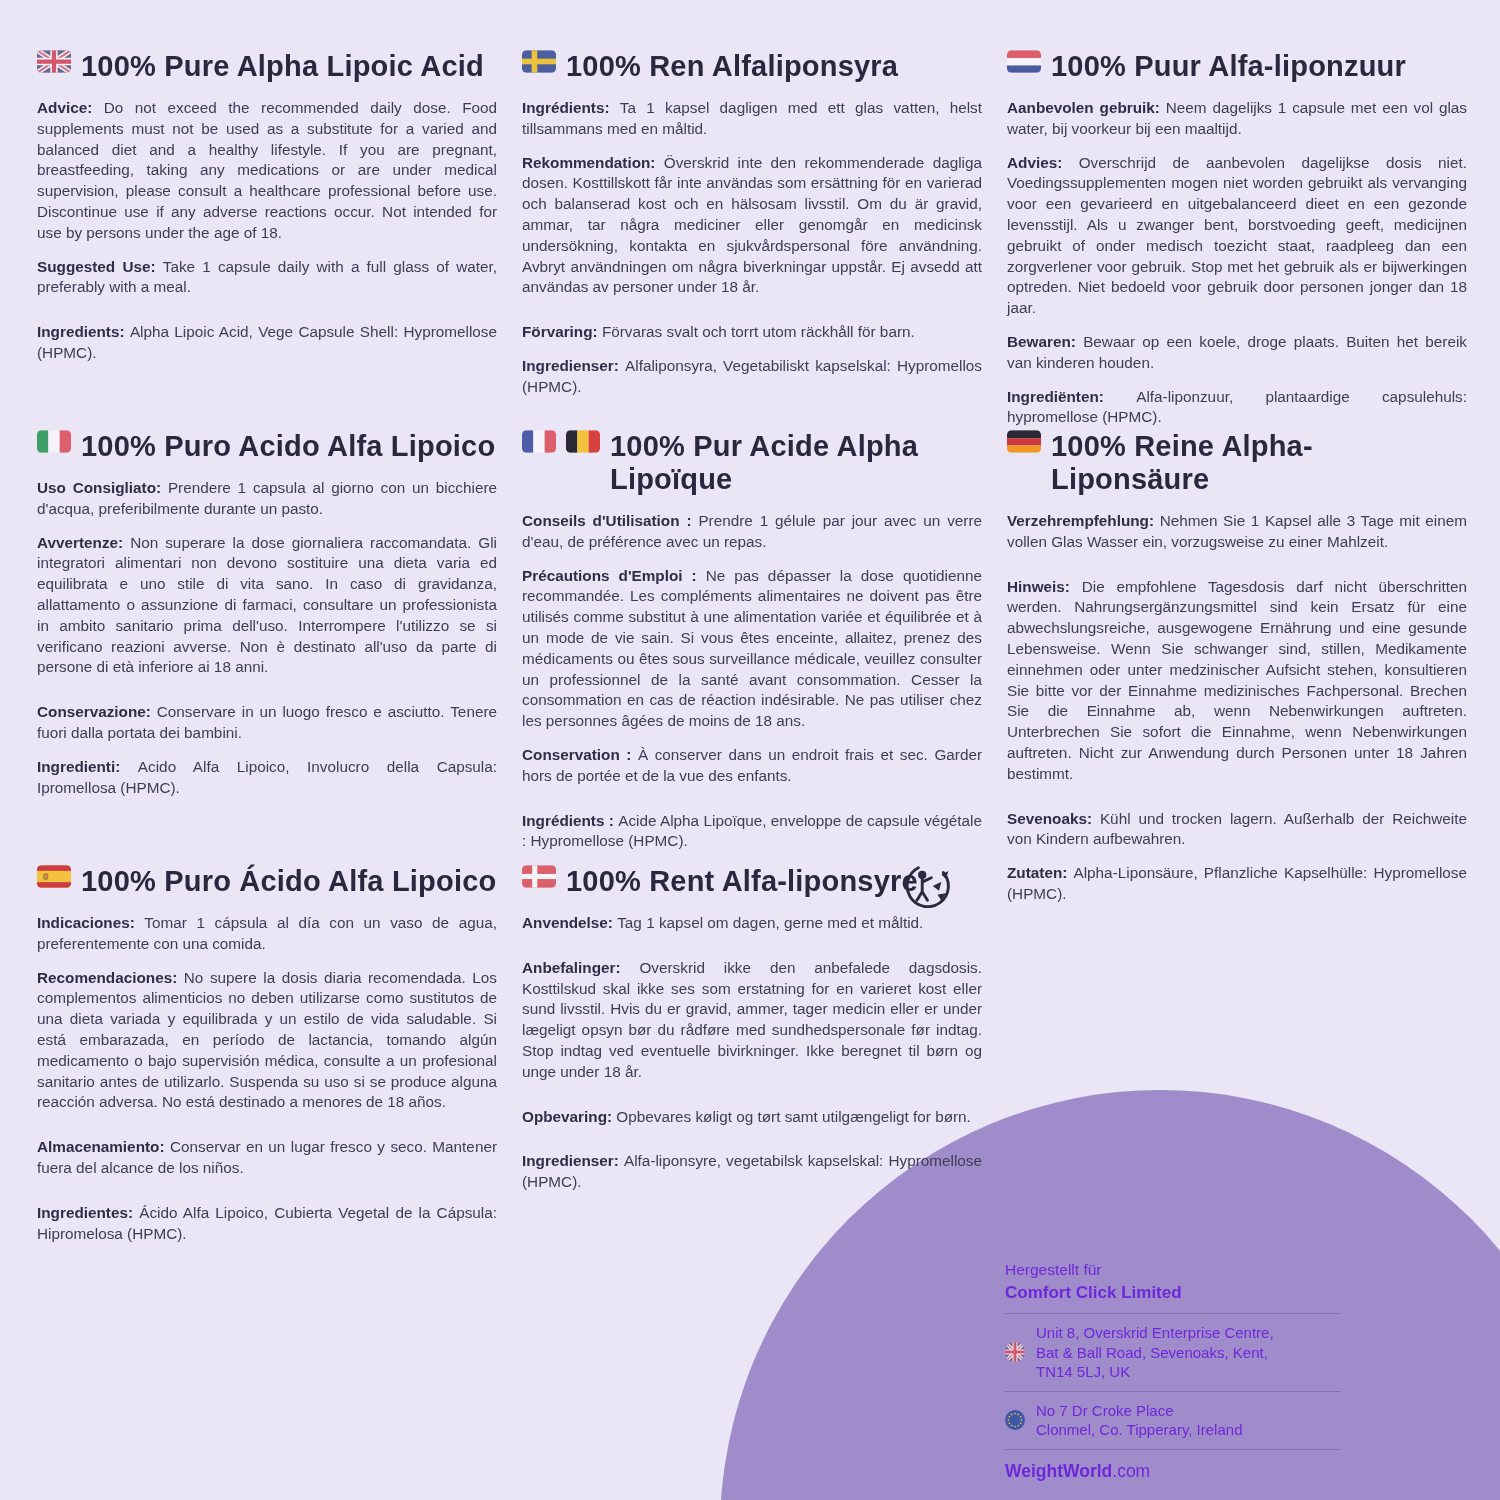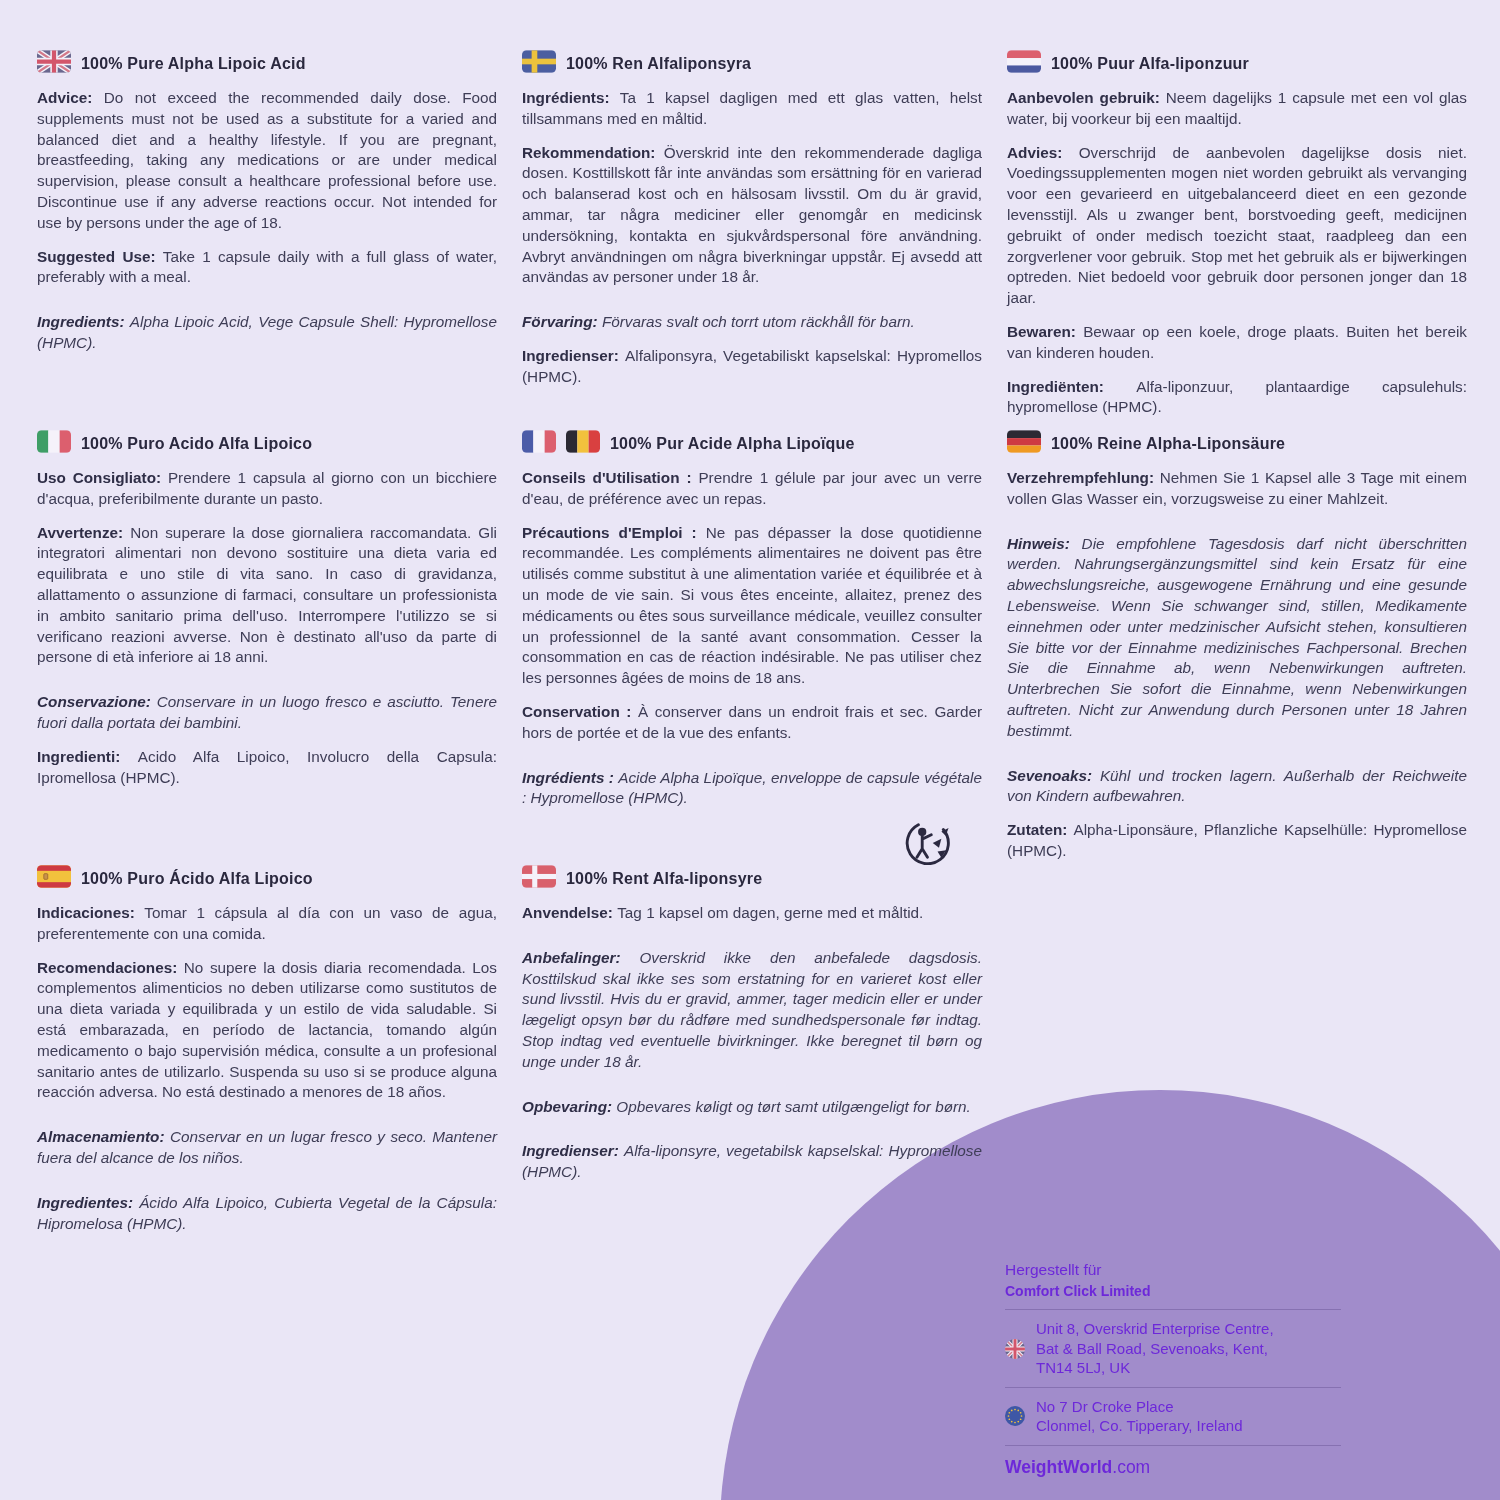--- a/index.html
+++ b/index.html
@@ -15,45 +15,45 @@
   }
   .grid{
     position:absolute;left:37px;top:50px;
     display:grid;
     grid-template-columns:460px 460px 460px;
     grid-template-rows:380px 435px auto;
     column-gap:25px;
   }
   .lang-section{position:relative;}
   .sec-title{
-    display:flex;align-items:flex-end;gap:10px;
+    display:flex;align-items:flex-start;gap:10px;
     margin:0 0 15px 0;
-    font-size:16px;font-weight:700;color:#2A283E;
+    font-size:29px;font-weight:700;color:#2A283E;
     letter-spacing:.2px;
   }
   .flag{display:inline-flex;line-height:0;flex:0 0 auto;}
   .body-p{
     margin:13px 0 0 0;
     font-size:15.3px;line-height:1.36;
     text-align:justify;
     color:#3E3D56;
   }
   .body-p:first-of-type{margin-top:0;}
-  .body-p.gap{margin-top:24px;font-style:italic;}
+  .body-p.gap{margin-top:24px;}
   .body-p b{color:#2F2E47;}
   .sec-icon{
     display:flex;justify-content:flex-end;
     margin:10px 32px 0 0;line-height:0;
   }
   .footer{
     position:absolute;left:1005px;top:1260px;width:336px;
     color:#6d28d9;font-size:15px;line-height:1.3;
   }
   .made-for{font-size:15.5px;}
-  .company{font-size:14px;font-weight:700;margin-top:2px;}
+  .company{font-size:17px;font-weight:700;margin-top:2px;}
   .footer hr{
     border:none;border-top:1px solid #8671B1;
     margin:9px 0;
   }
   .addr-row{display:flex;align-items:center;gap:11px;}
   .addr-row .round-icon{flex:0 0 auto;line-height:0;}
   .addr-lines{flex:1 1 auto;}
   .brand{font-size:17.5px;margin-top:10px;}
   .brand b{font-weight:700;}
 </style>

